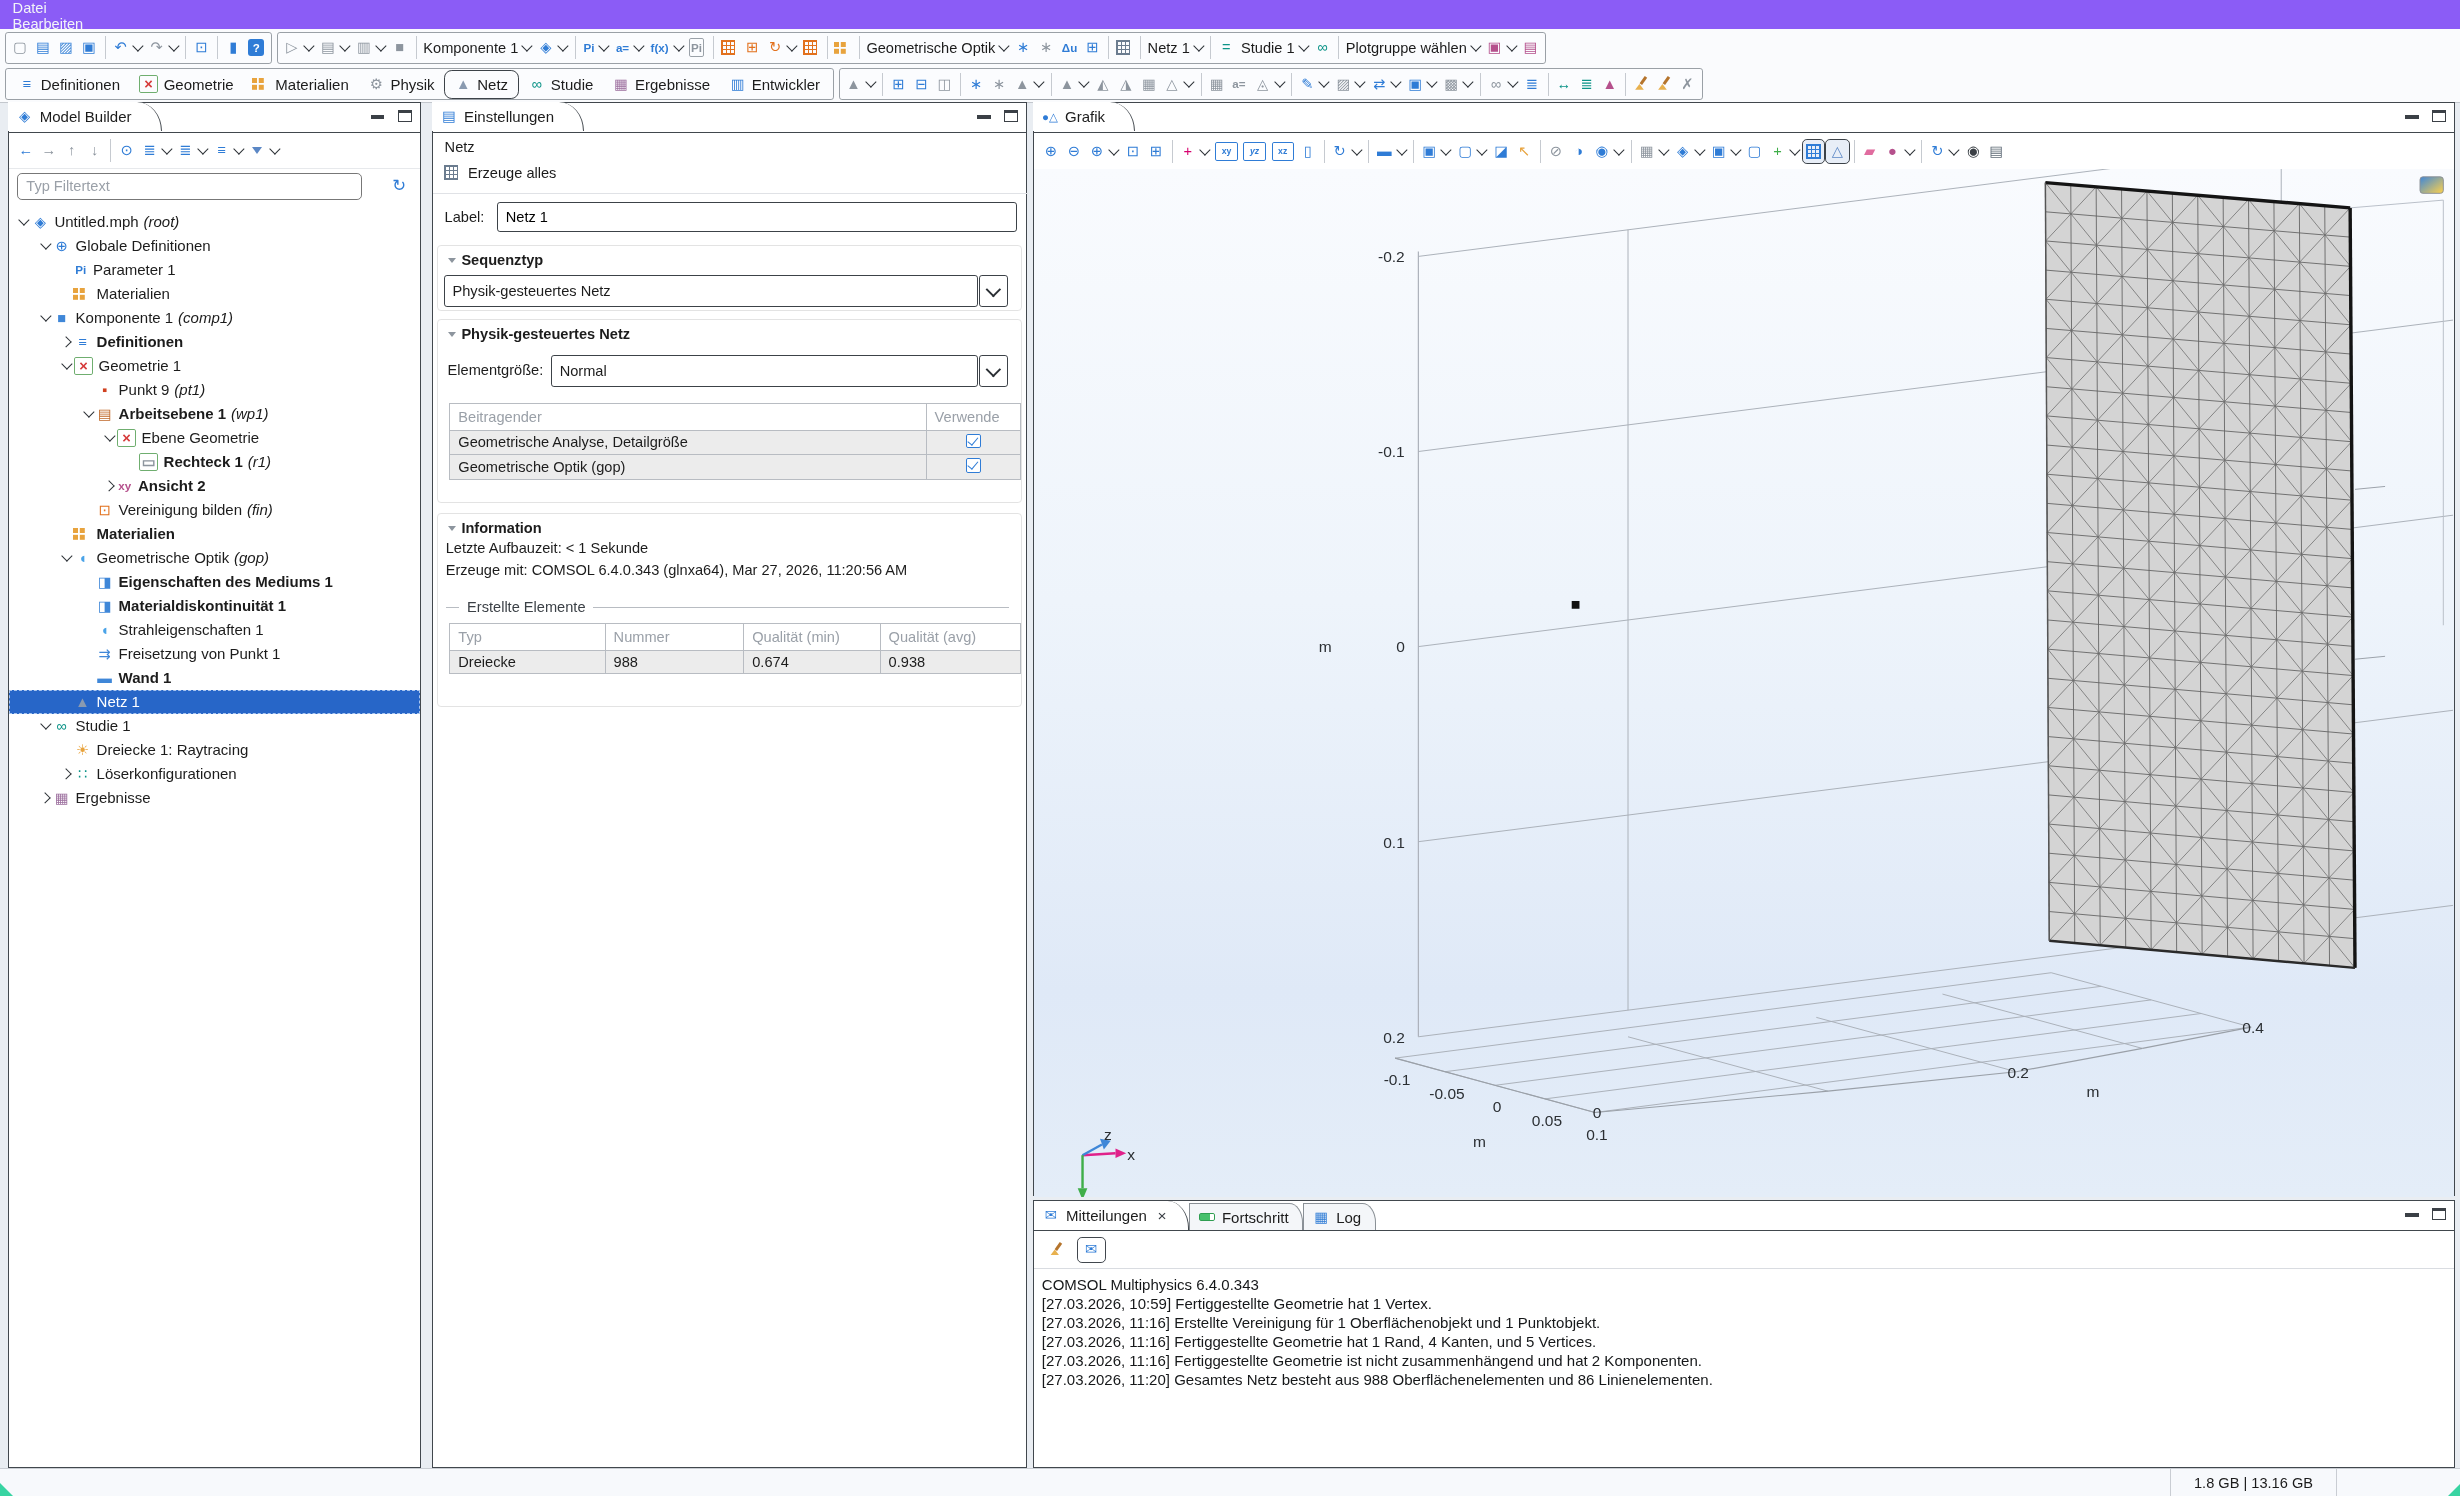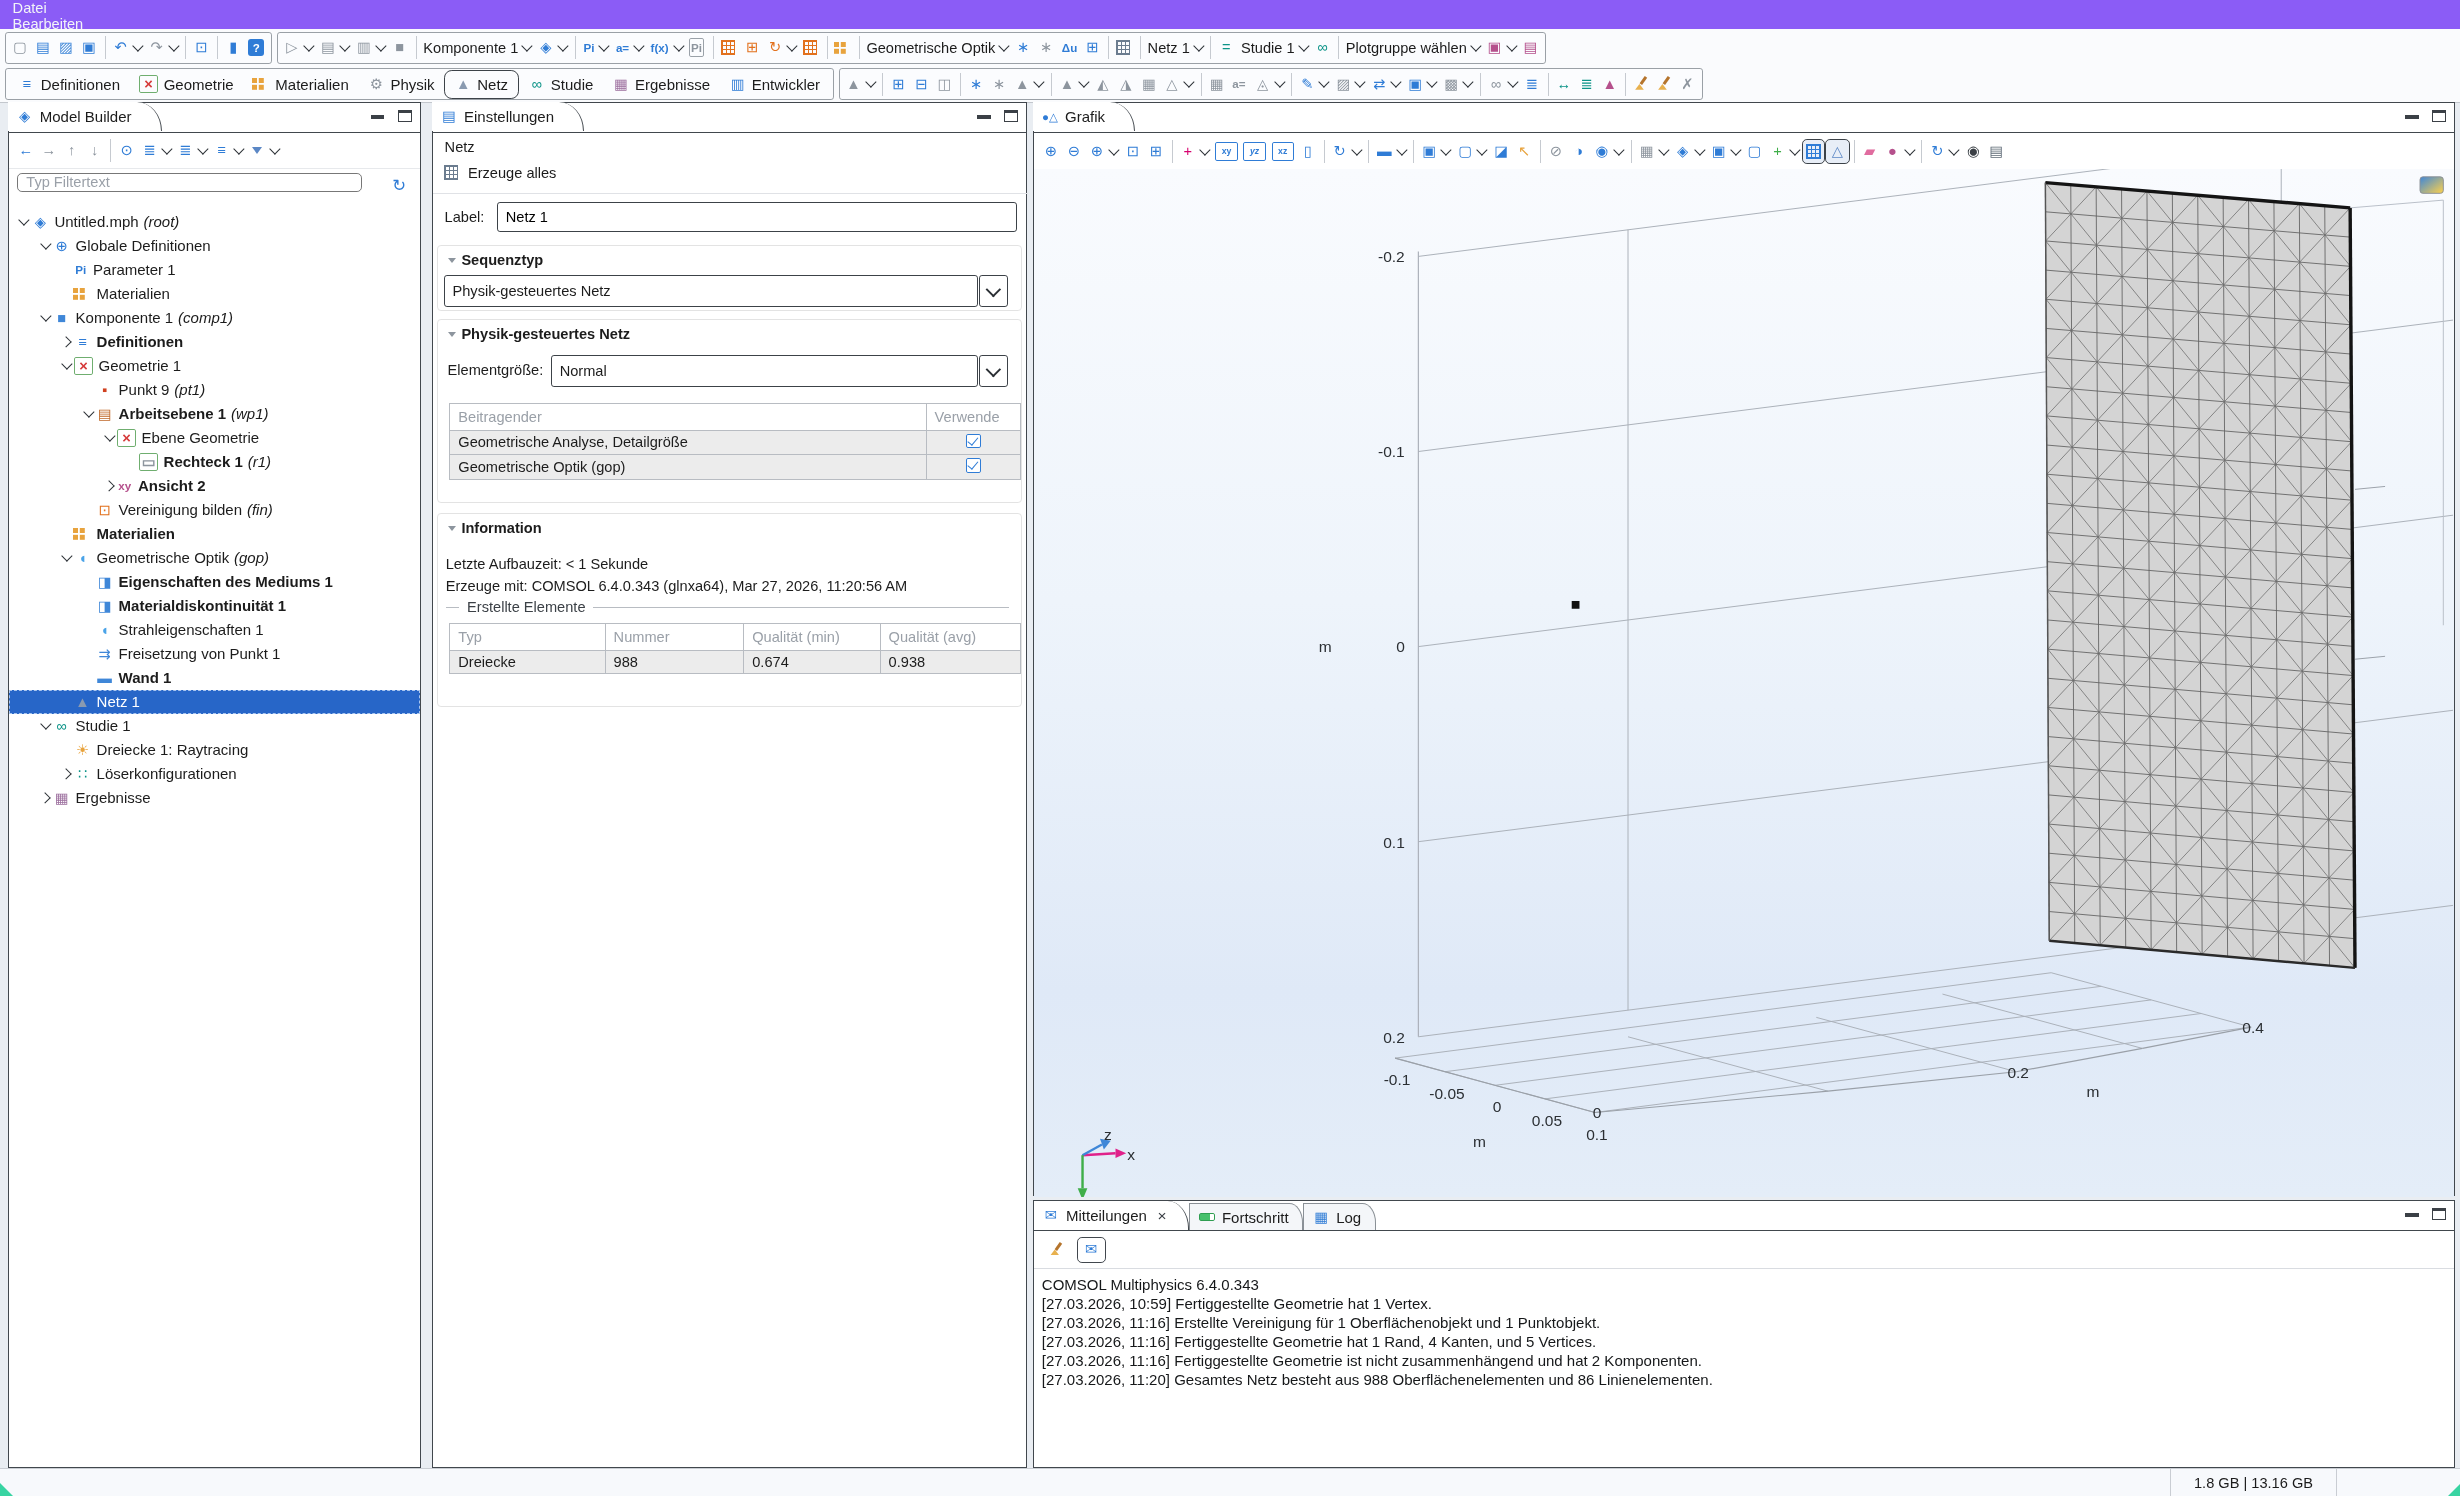--- a/index.html
+++ b/index.html
@@ -48,21 +48,21 @@
   .phead{position:relative;height:29px;border-bottom:1px solid #41474d;background:#fff;}
   .ptab{position:absolute;left:-1px;top:-1px;height:29px;display:inline-flex;align-items:center;gap:6.8px;
         padding:0 29px 0 8.7px;background:#fff;border-right:1px solid #41474d;
         border-top-right-radius:25px 29px;font-size:15px;box-sizing:border-box;}
   .wbtns{position:absolute;right:7.8px;top:6.8px;display:flex;gap:13.6px;}
   .wmin{width:13.6px;height:3.9px;background:#3b4046;margin-top:4.9px;border:none;}
   .wmax{width:13.6px;height:12.6px;background:#fff;border:1.6px solid #3b4046;border-top-width:3.9px;}
   
   #mb-toolbar{display:flex;align-items:center;height:35px;padding-left:5.8px;border-bottom:1px solid #e7e9ec;}
   #mb-filter-row{position:relative;height:37px;}
-  #mb-filter{position:absolute;left:8.7px;top:3.9px;width:345px;height:19px;border:1.3px solid #777;
+  #mb-filter{position:absolute;left:8.7px;top:3.9px;width:345px;height:27px;border:1.3px solid #777;
              border-radius:4.9px;font-family:inherit;font-size:14.6px;padding:0 7.8px;color:#b91c1c;box-sizing:border-box;}
   #mb-filter::placeholder{color:#9aa0a8;}
   #mb-refresh{position:absolute;right:7.8px;top:5.8px;background:none;border:none;color:#2f7cd6;font-size:16.5px;}
   #tree{padding-top:3.9px;}
   .trow{display:flex;align-items:center;height:24px;width:100%;box-sizing:border-box;font-size:15px;}
   .trow .arrow{width:15.5px;display:inline-flex;justify-content:center;flex:none;}
   .trow .icn{margin-right:5.8px;flex:none;}
   .trow .tag{font-style:italic;margin-left:4.9px;}
   .trow.bold .lbl{font-weight:700;}
   .trow.sel{background:#2766c8;color:#fff;outline:1px dashed #a9c6ef;outline-offset:-1.9px;}
@@ -707,21 +707,21 @@
               </tbody>
             </table>
           </div>
       </div>
 
       <div class="sec" style="top:380px;height:194px;">
         <div class="sechdr">
           <span class="smark"></span>
           <span>Information</span>
         </div>
-        <div id="info-lines" style="position:absolute;left:7.8px;top:39px;line-height:22px;">
+        <div id="info-lines" style="position:absolute;left:7.8px;top:23px;line-height:22px;">
             <div>Letzte Aufbauzeit: &lt; 1 Sekunde</div>
             <div>Erzeuge mit: COMSOL 6.4.0.343 (glnxa64), Mar 27, 2026, 11:20:56 AM</div>
           </div>
         <div class="flegend" style="position:absolute;left:7.8px;top:85px;width:563px;">
           <span>Erstellte Elemente</span>
         </div>
         <div id="etable" style="position:absolute;left:11.6px;top:109px;">
             <table class="stbl">
               <thead>
                 <tr>

